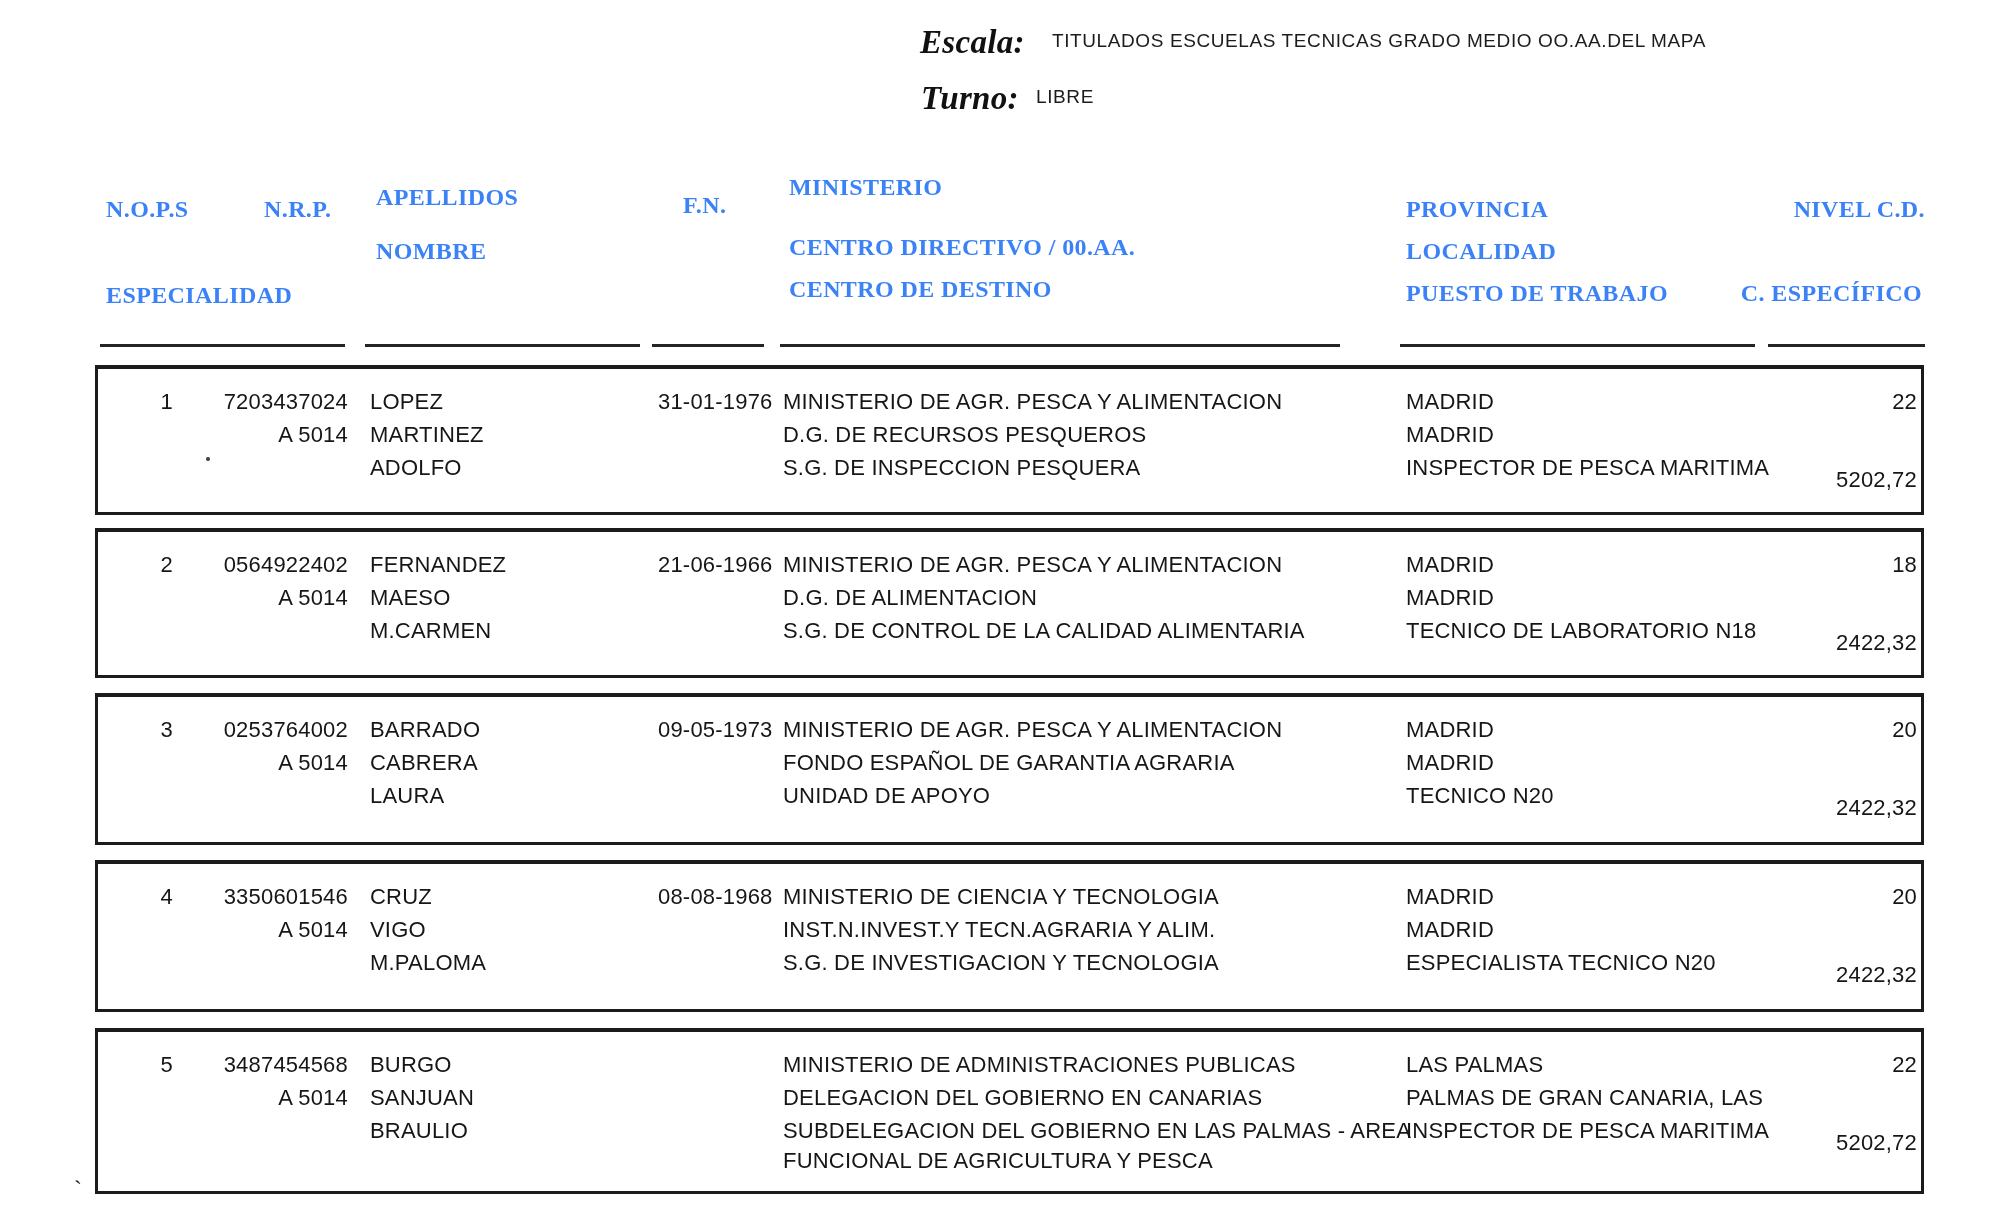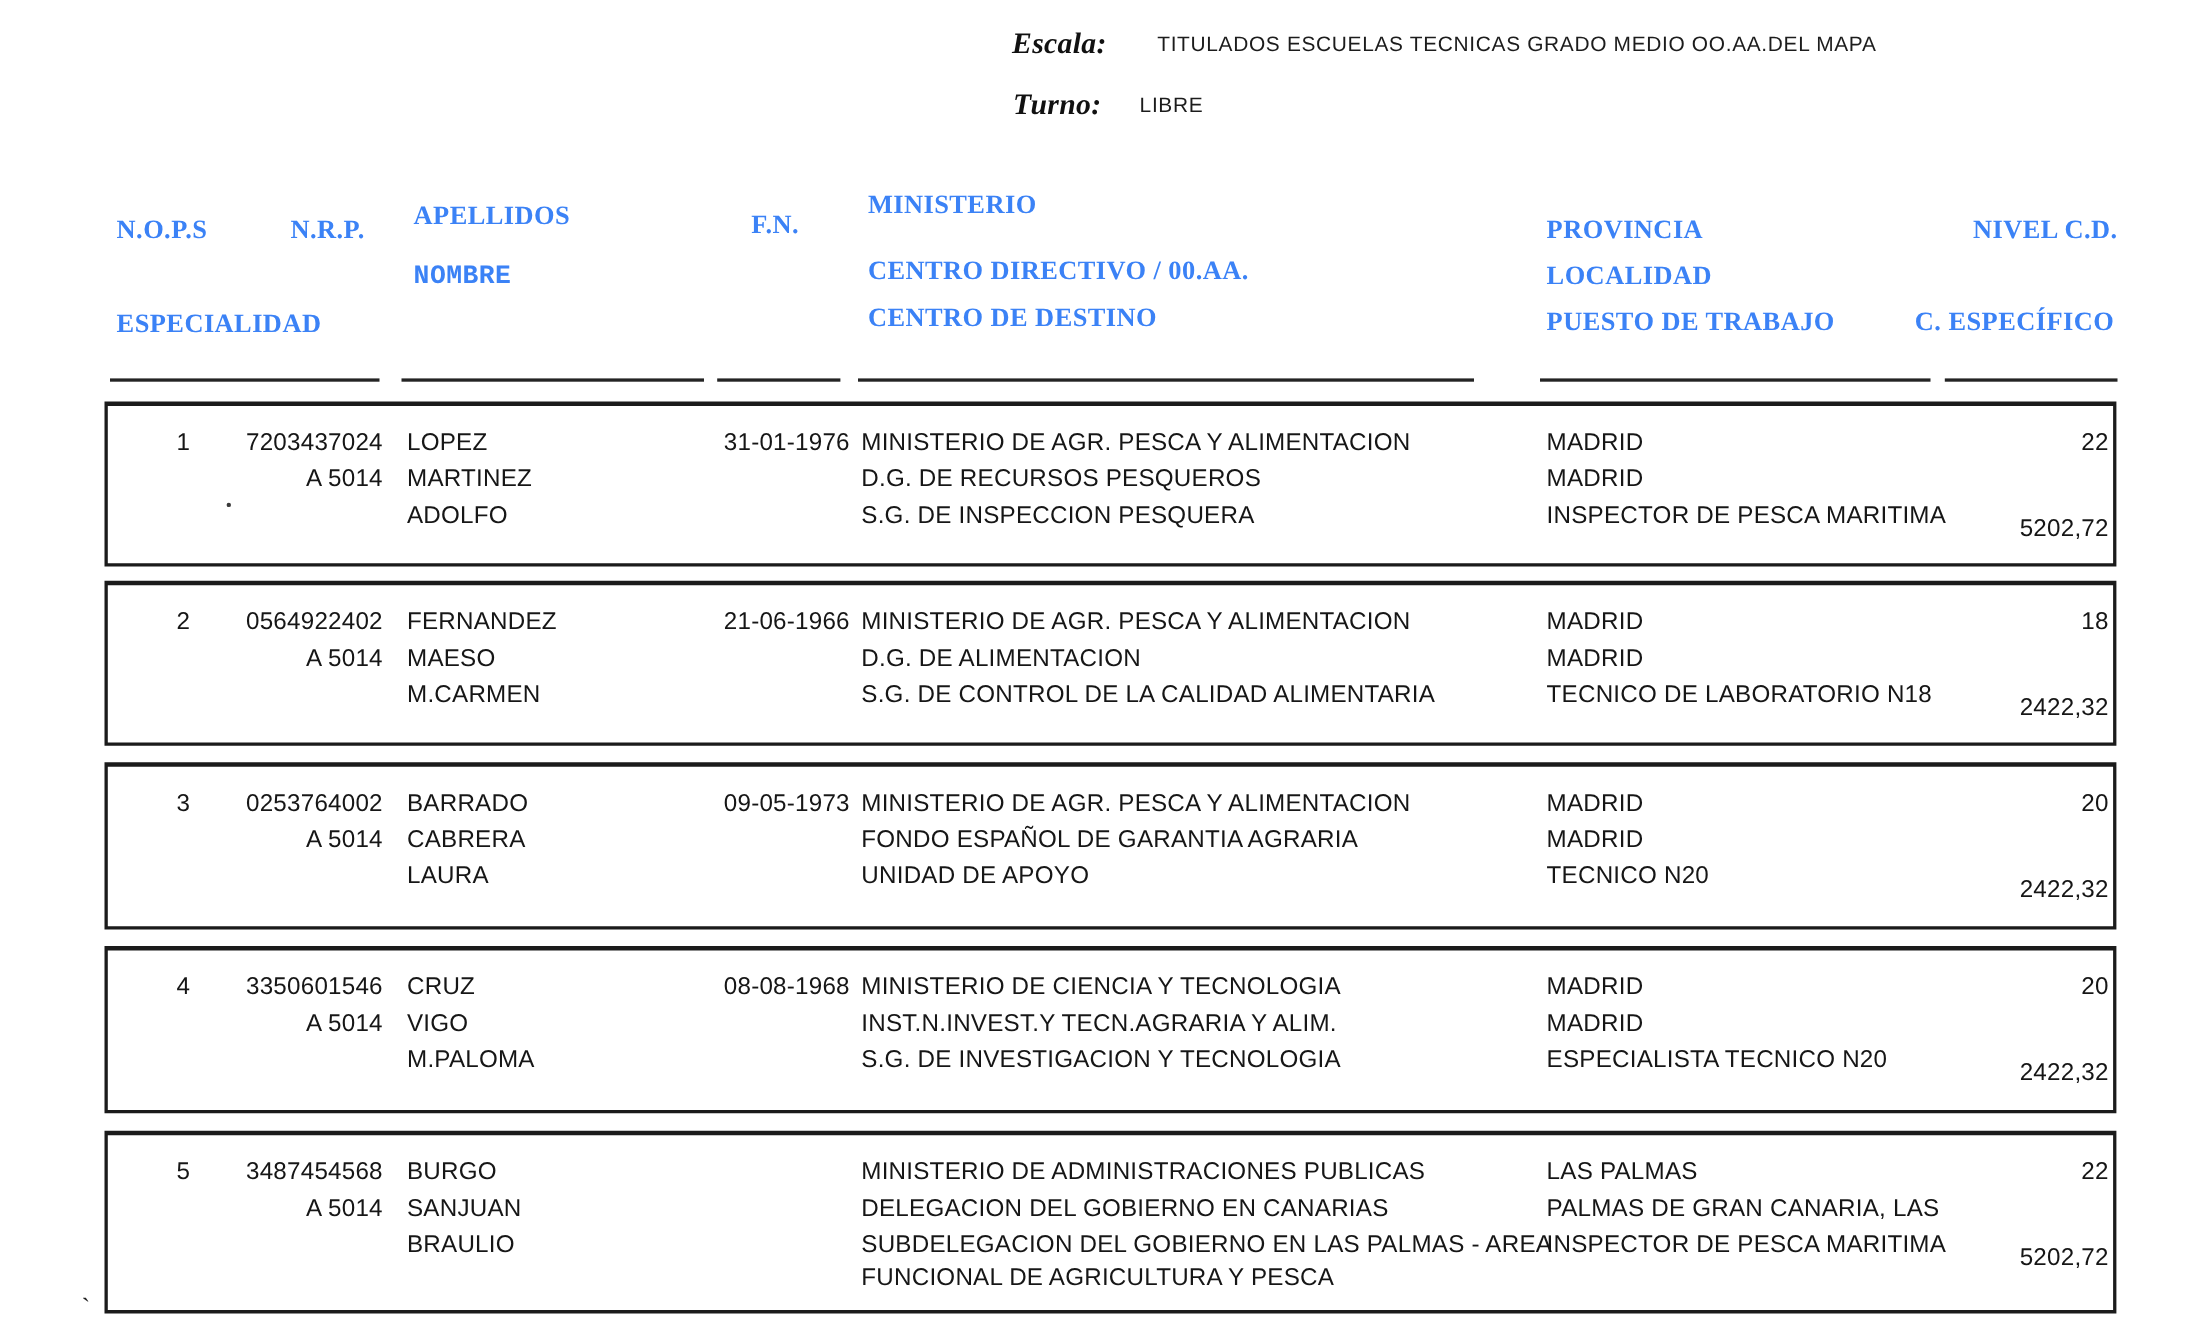--- a/index.html
+++ b/index.html
@@ -11,21 +11,21 @@
     overflow:hidden;
     position:relative;
   }
   .page{position:absolute;inset:0;}
 
   
   .doc-label{
     position:absolute;
     font-family:"Liberation Serif", serif;
     font-style:italic;font-weight:700;
-    font-size:27px;letter-spacing:0.3px;color:#111;
+    font-size:33px;letter-spacing:0.3px;color:#111;
   }
   .doc-label-value{
     position:absolute;
     font-family:"Liberation Sans", sans-serif;
     font-size:19px;letter-spacing:0.6px;color:#1c1c1c;
   }
   .escala-label{left:920px;top:24px;}
   .escala-value{left:1052px;top:30px;}
   .turno-label{left:921px;top:80px;}
   .turno-value{left:1036px;top:86px;}
@@ -33,21 +33,21 @@
   
   .col-h{
     position:absolute;
     font-family:"Liberation Serif", serif;
     font-weight:700;font-size:24px;color:#3b82f6;
     letter-spacing:0.4px;white-space:nowrap;
   }
   .h-nops{left:106px;top:196px;}
   .h-nrp{left:264px;top:196px;}
   .h-apellidos{left:376px;top:184px;}
-  .h-nombre{left:376px;top:238px;font-family:Liberation Mono, monospace;}
+  .h-nombre{left:376px;top:238px;}
   .h-especialidad{left:106px;top:282px;}
   .h-fn{left:683px;top:192px;}
   .h-ministerio{left:789px;top:174px;}
   .h-cdirectivo{left:789px;top:234px;}
   .h-cdestino{left:789px;top:276px;}
   .h-provincia{left:1406px;top:196px;}
   .h-localidad{left:1406px;top:238px;}
   .h-puesto{left:1406px;top:280px;}
   .h-nivel{right:75px;top:196px;text-align:right;}
   .h-especifico{right:78px;top:280px;text-align:right;}

